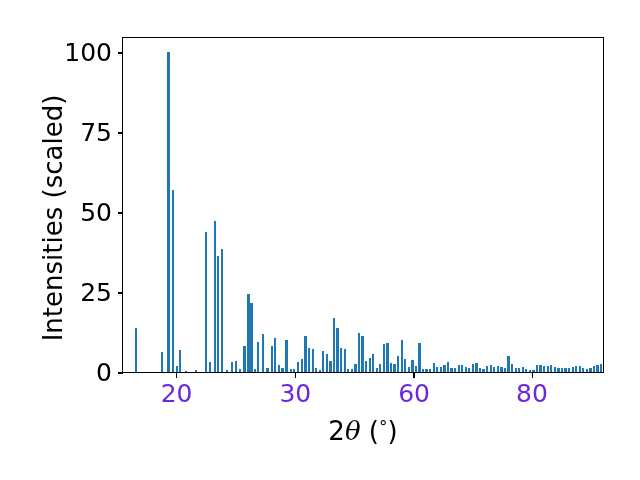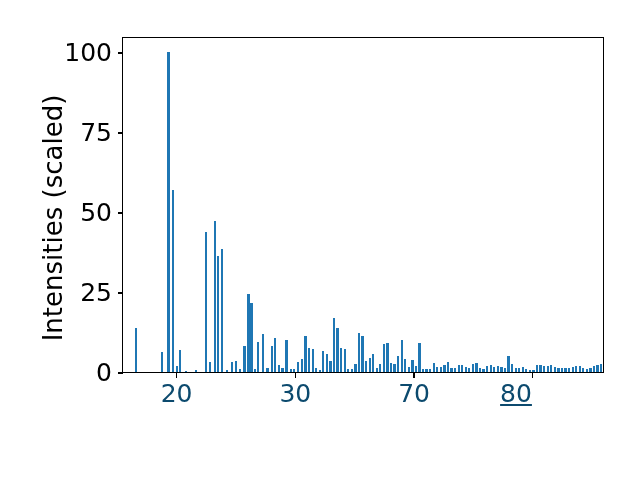--- a/index.html
+++ b/index.html
@@ -66,21 +66,21 @@
     width: 1.3px;
     height: 5px;
     background: #000000;
   }
   .x-tick-label {
     position: absolute;
     top: 381px;
     width: 80px;
     text-align: center;
     font-size: 25px;
-    color: #0c4a6e;
+    color: #6d28d9;
     line-height: 1;
   }
   
   #ylabel {
     position: absolute;
     left: -112px;
     top: 205px;
     width: 330px;
     text-align: center;
     font-size: 26px;
@@ -253,19 +253,20 @@
         <div class="xrd-bar" style="left: 477.014px; width: 2.25567px; height: 8.32px; background: rgb(31, 119, 180);"></div>
       </div>
   </div>
 
   <div id="x-axis-group">
       <div class="x-tick" style="left: 175.961px;"></div>
       <div class="x-tick-label" style="left: 136.611px;">20</div>
       <div class="x-tick" style="left: 294.68px;"></div>
       <div class="x-tick-label" style="left: 255.33px;">30</div>
       <div class="x-tick" style="left: 413.399px;"></div>
-      <div class="x-tick-label" style="left: 374.049px;">70</div>
+      <div class="x-tick-label" style="left: 374.049px;">60</div>
       <div class="x-tick" style="left: 532.118px;"></div>
-      <div class="x-tick-label" style="left: 476px; text-decoration: underline;">80</div>
+      <div class="x-tick-label" style="left: 492px;">80</div>
     </div>
 
+  <div id="xlabel"><span class="deg-group"><span>2</span><span class="math-italic">θ</span>&nbsp;<span>(</span><span class="deg-sym">°</span><span>)</span></span></div>
 
 </div>
 
 </body></html>

